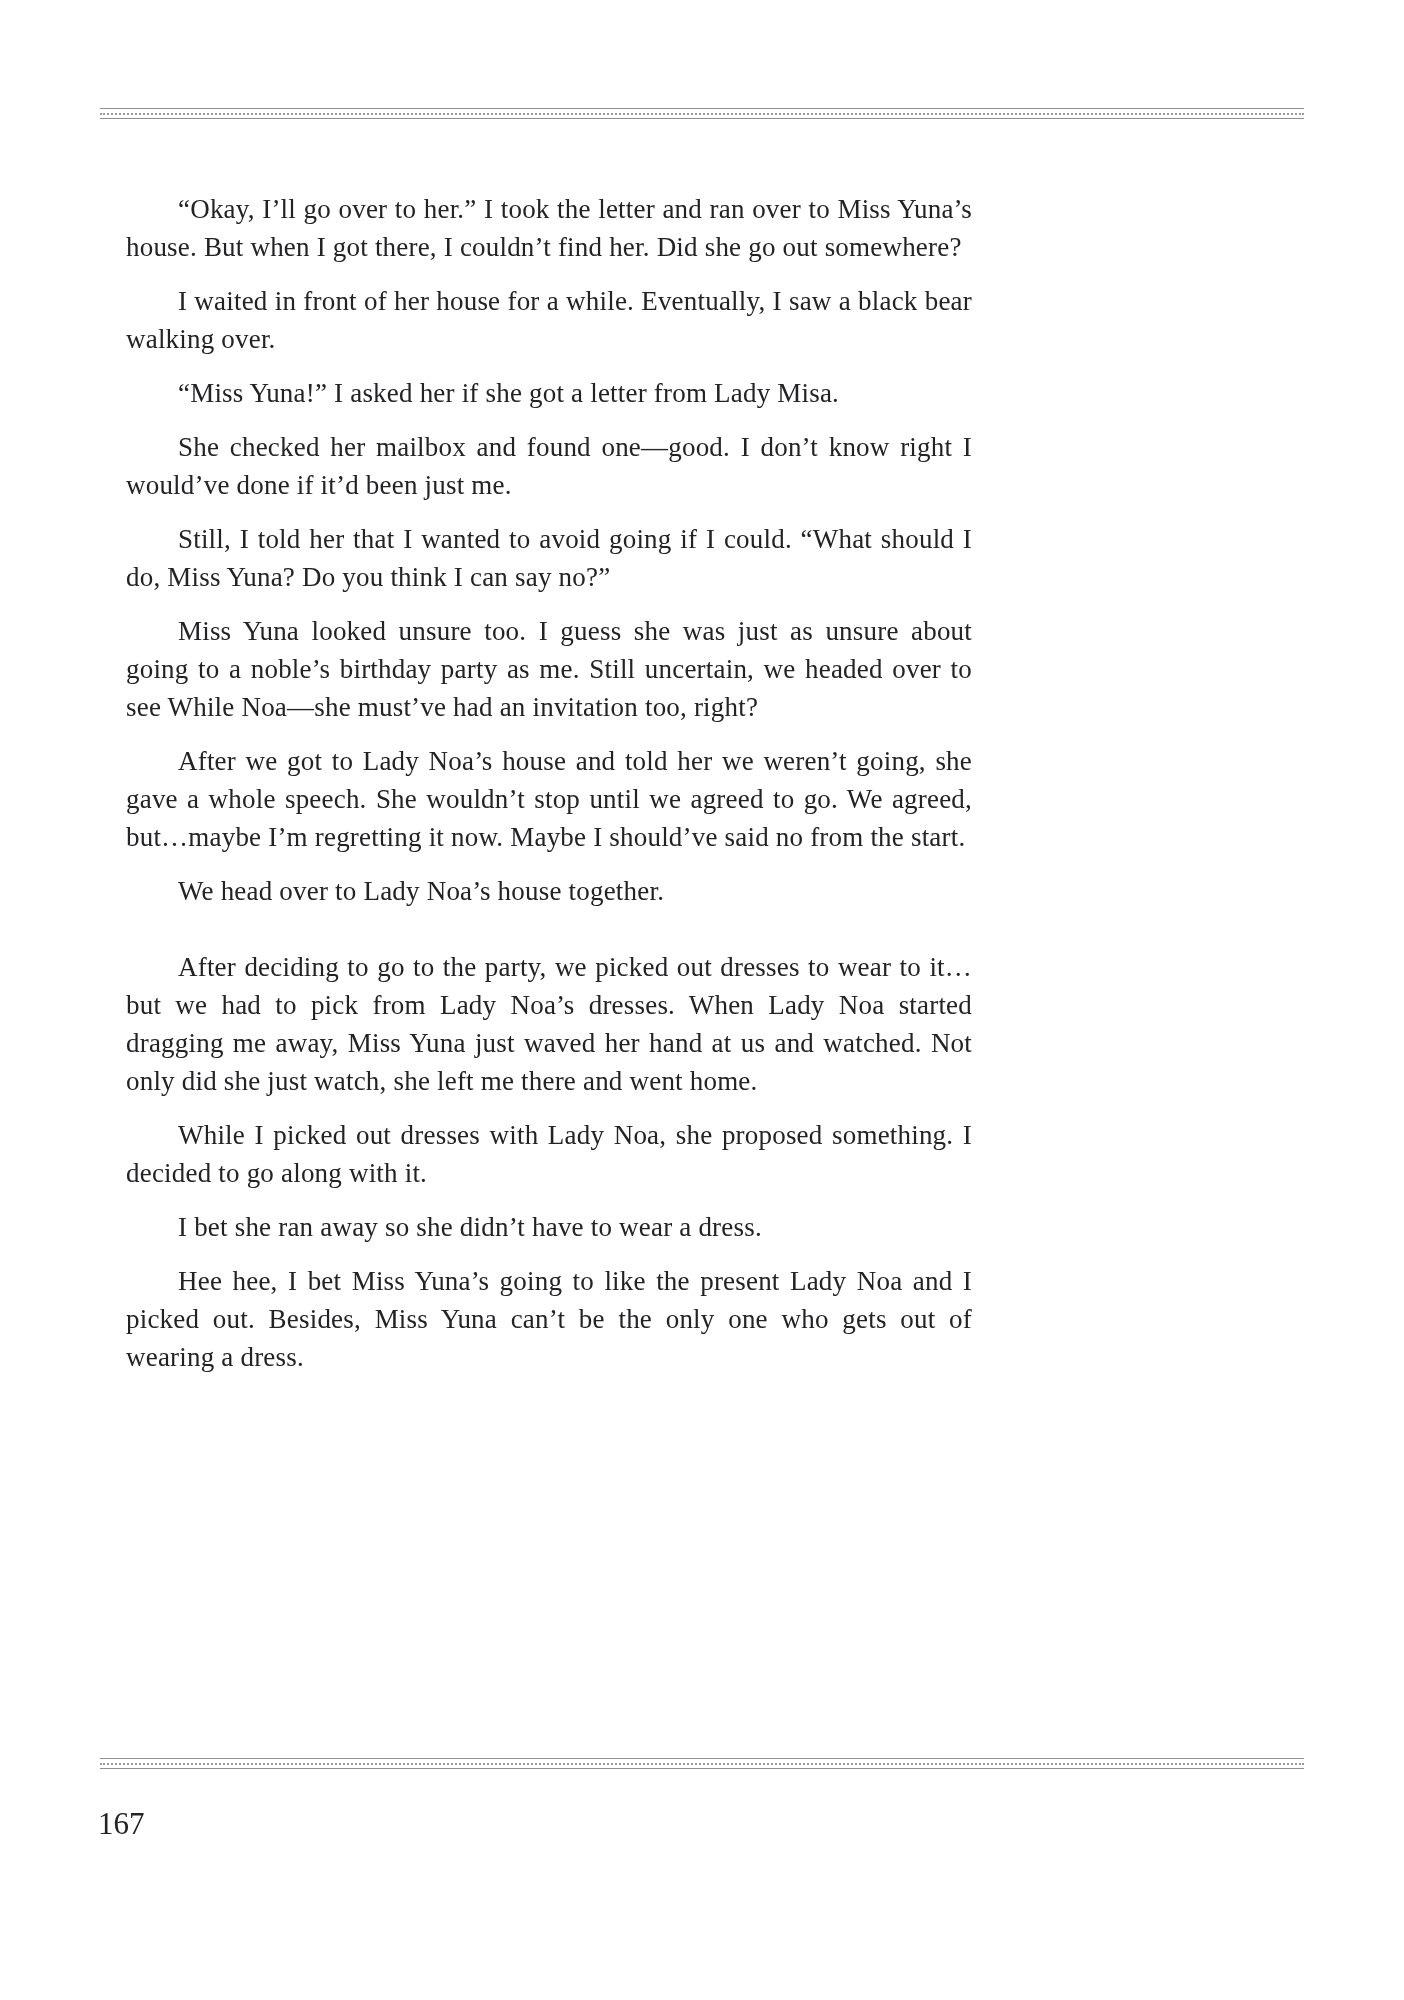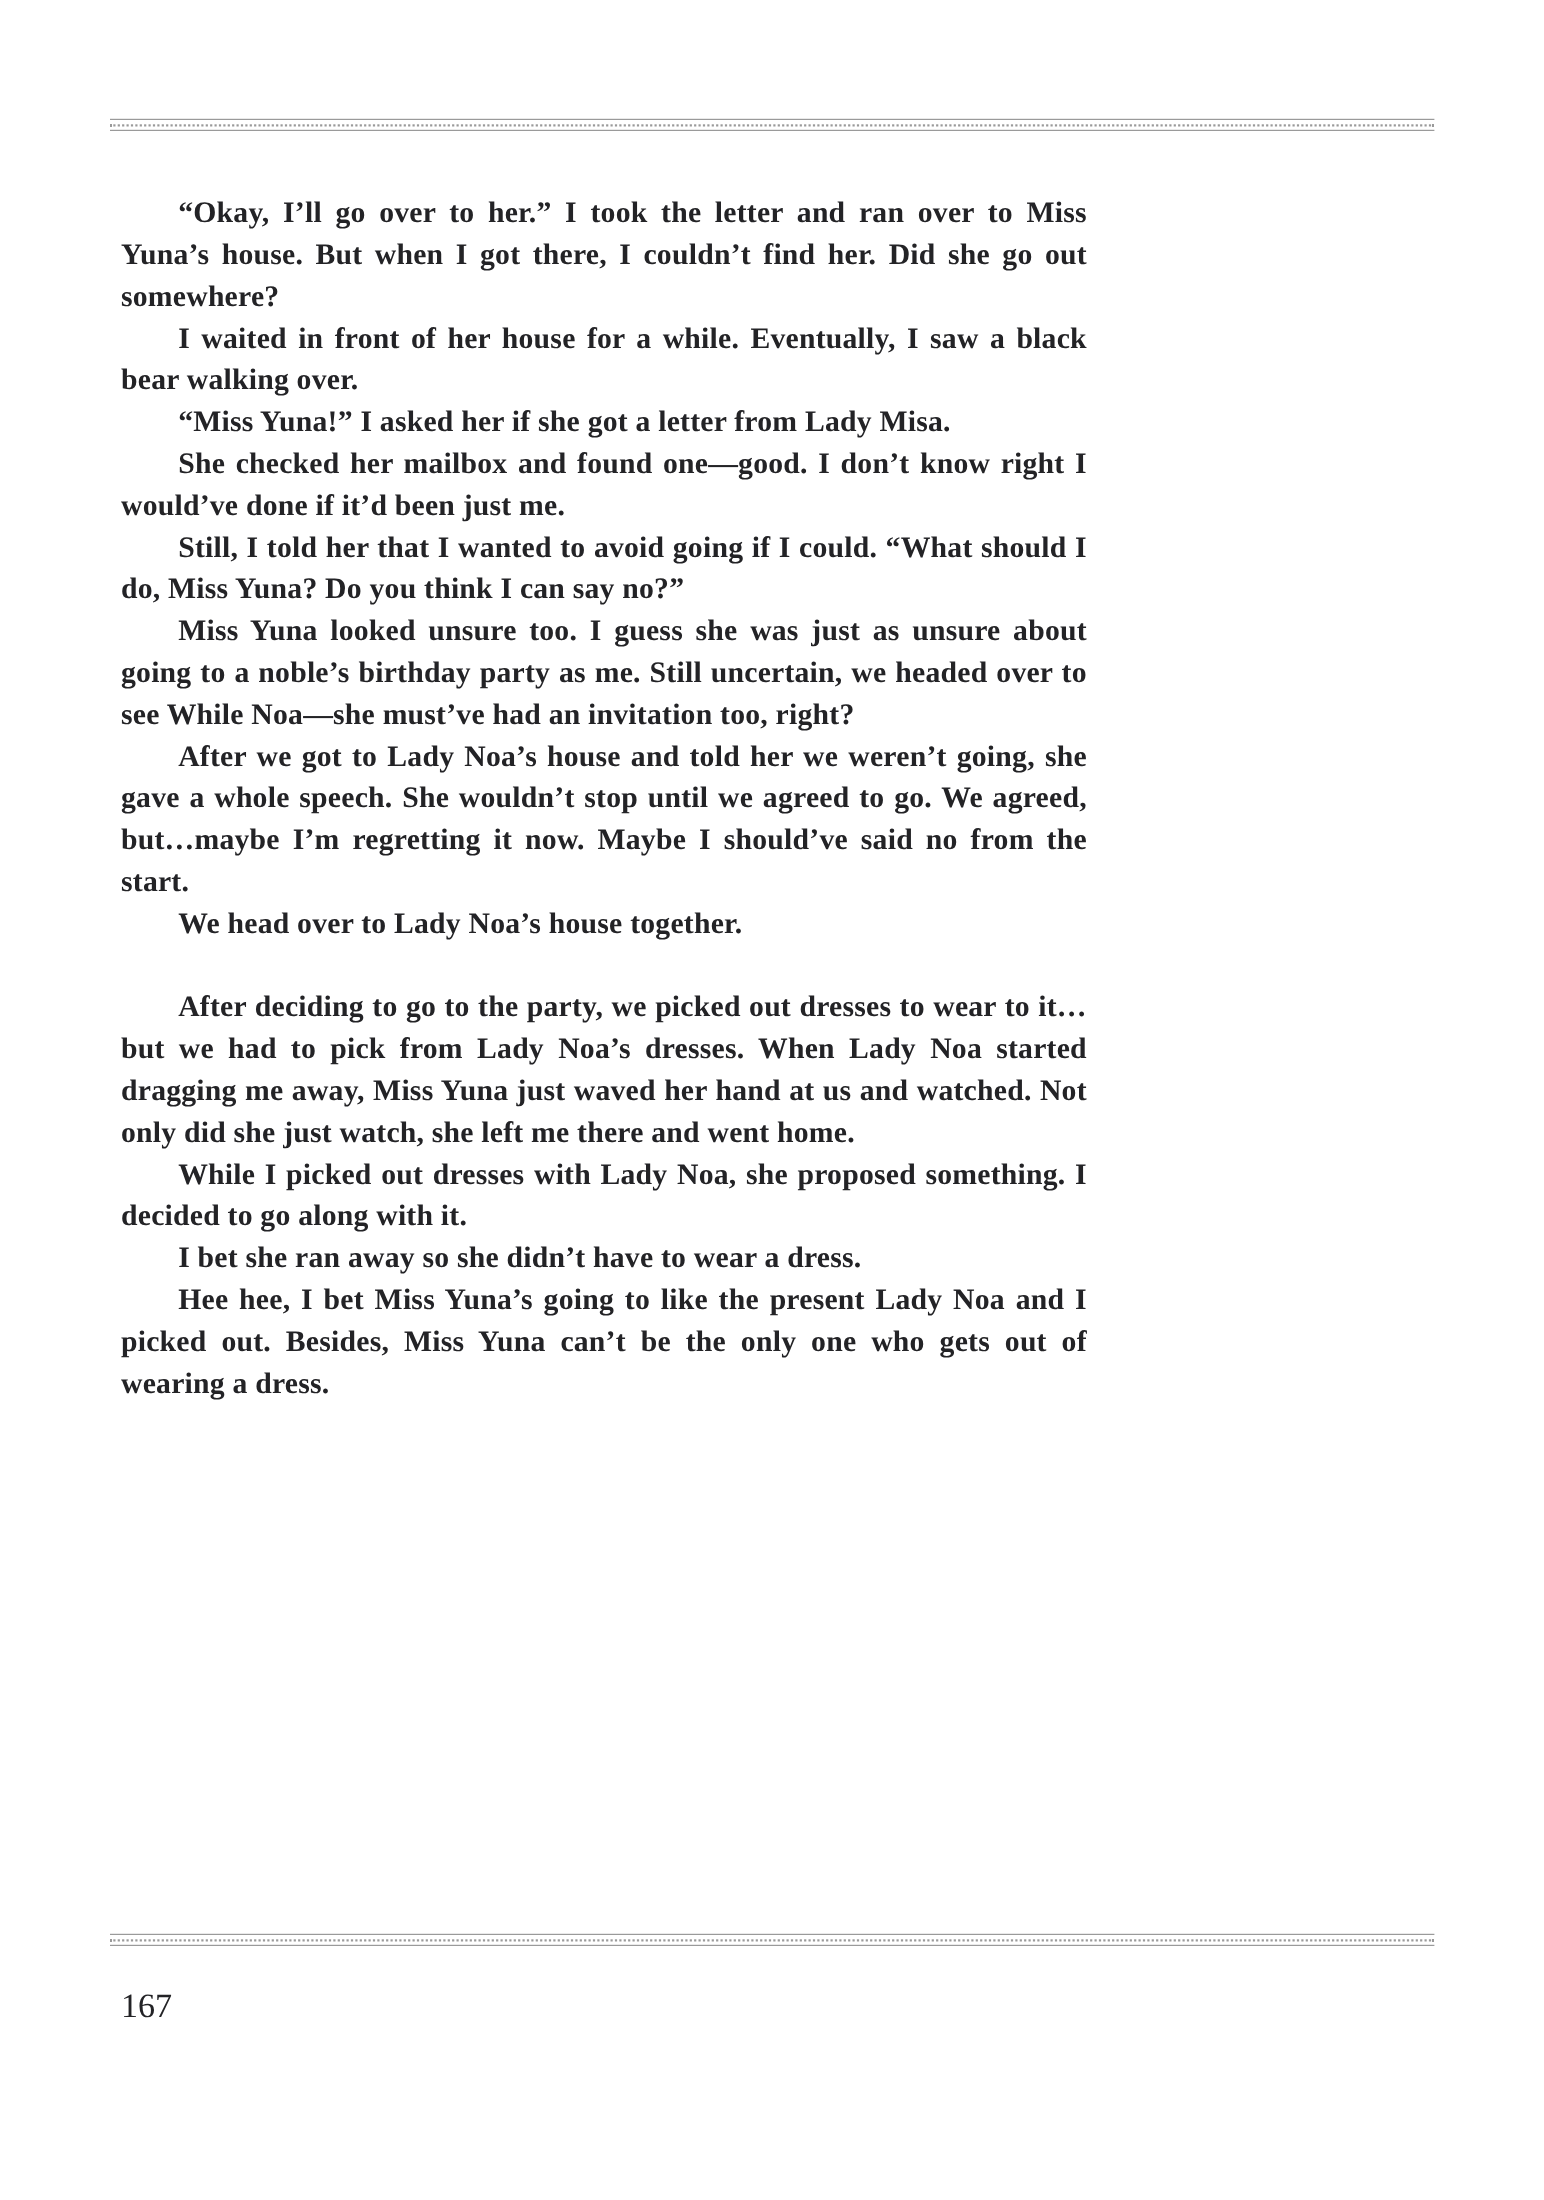--- a/index.html
+++ b/index.html
@@ -41,30 +41,29 @@
     position: absolute;
     left: 110px;
     top: 174px;
     width: 878px;
     font-size: 27px;
     line-height: 38px;
     text-align: justify;
     letter-spacing: 0.2px;
   }
   .text-block p {
-    margin: 0;
+    margin: 16px;
     text-indent: 52px;
-    font-weight: bold;
   }
   .text-block p.gap-before {
     margin-top: 38px;
   }
   .page-number {
     position: absolute;
-    left: 110px;
+    left: 98px;
     top: 1806px;
     font-size: 31px;
     color: #232326;
   }
 </style>
 </head>
 <body>
 
 <div class="page">
 

